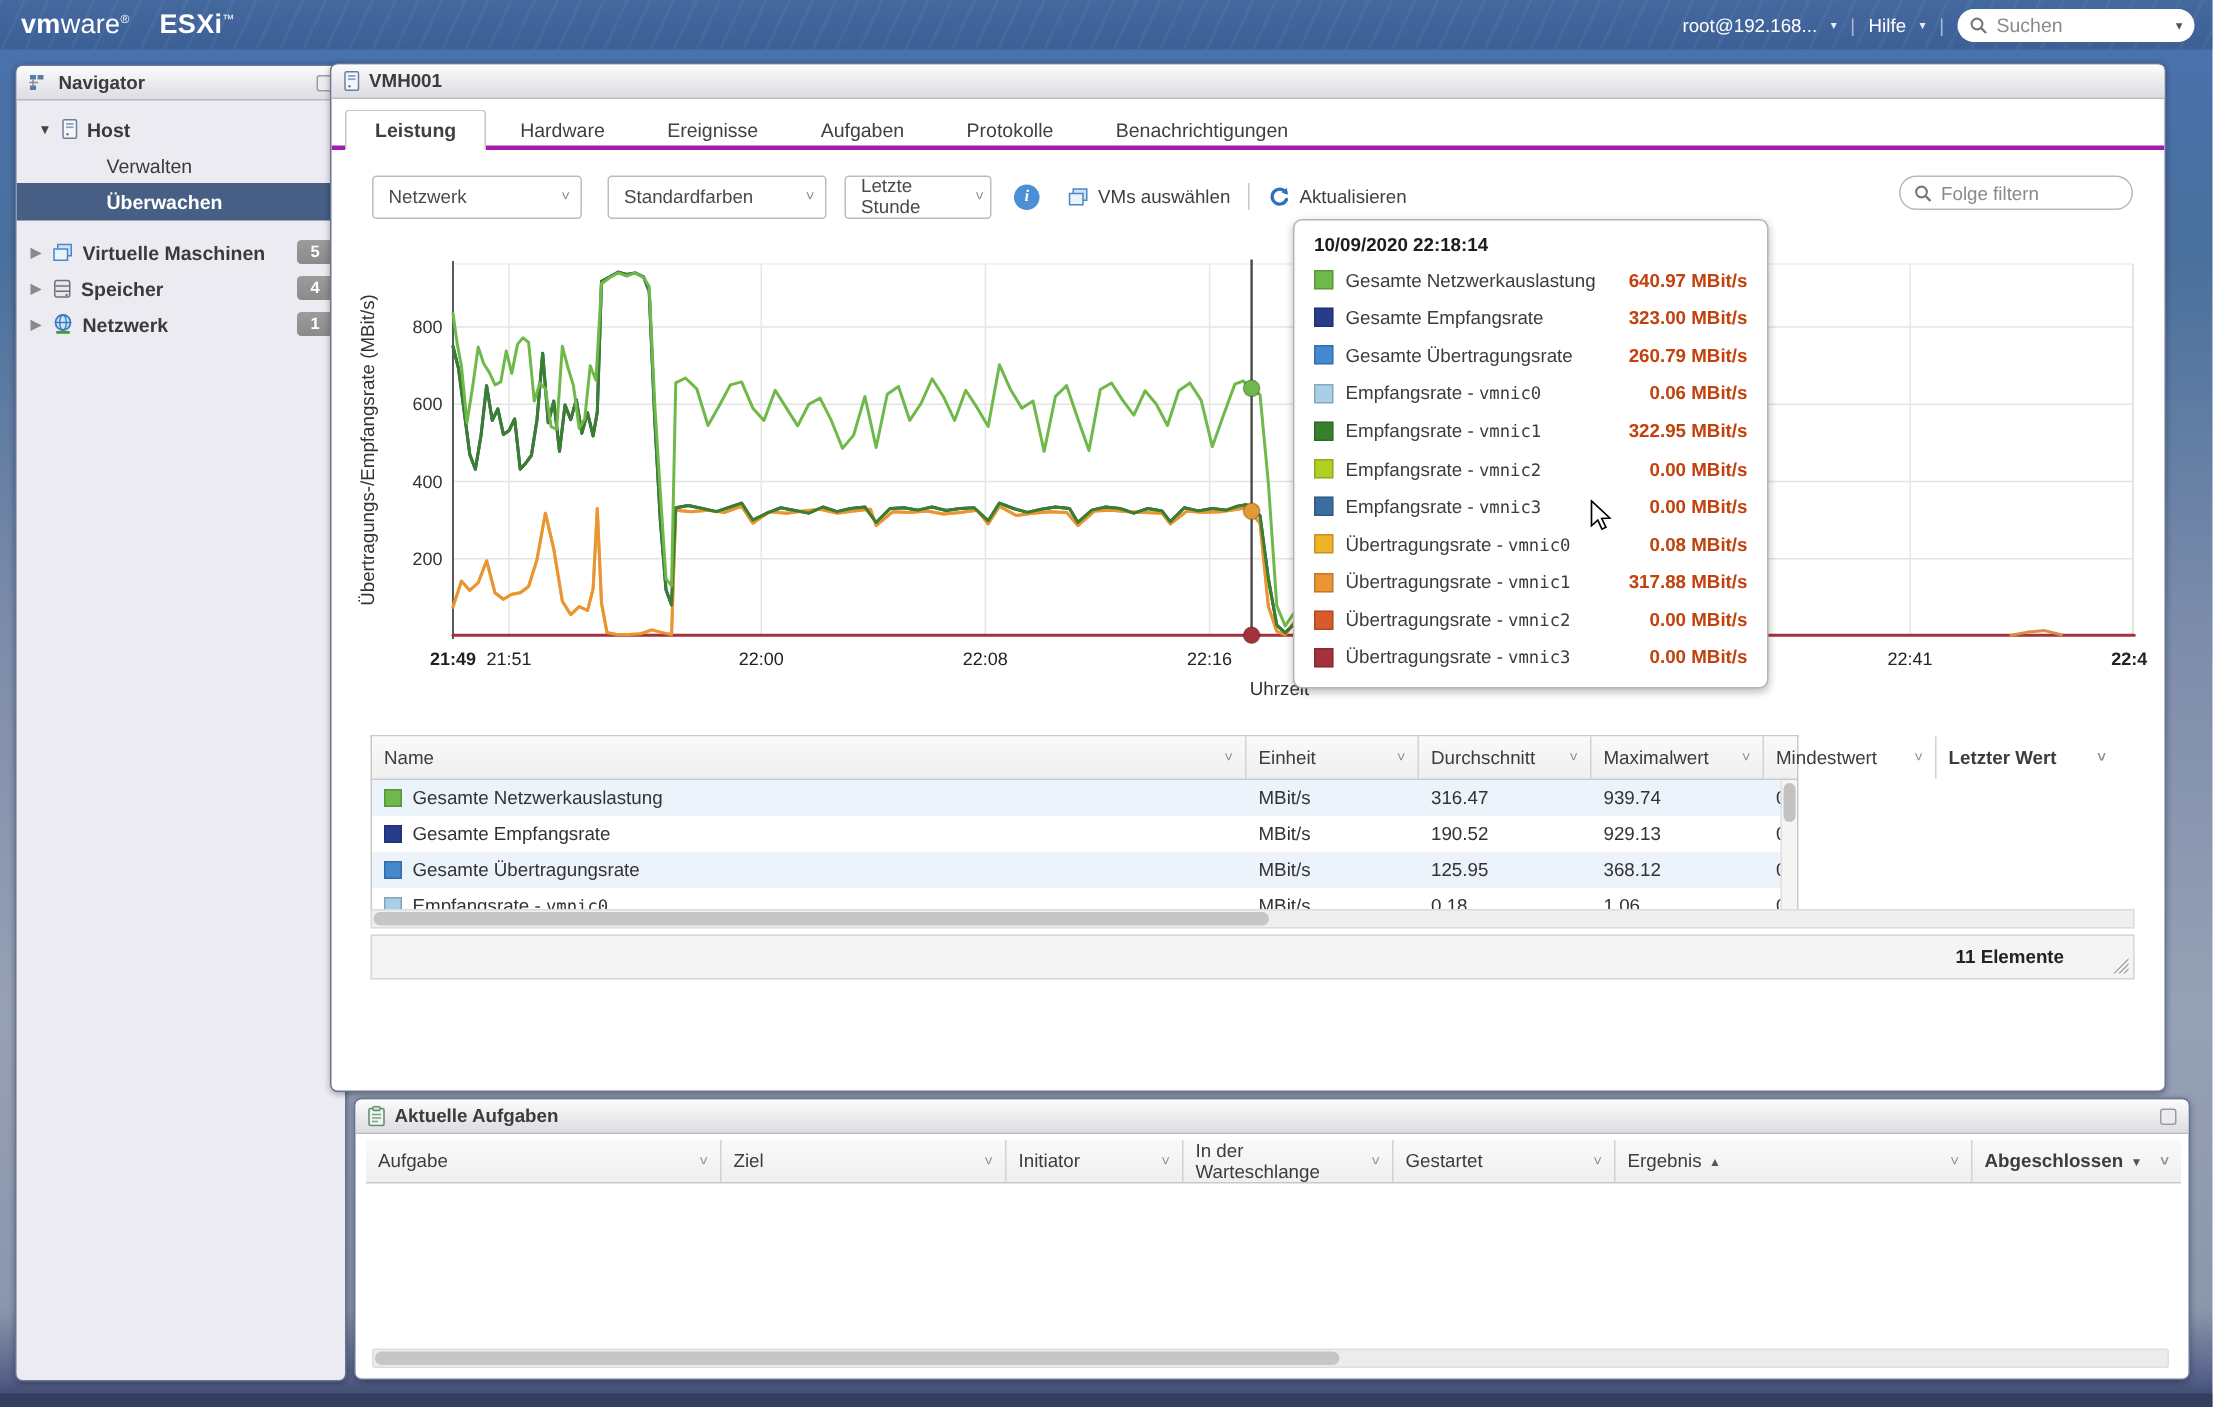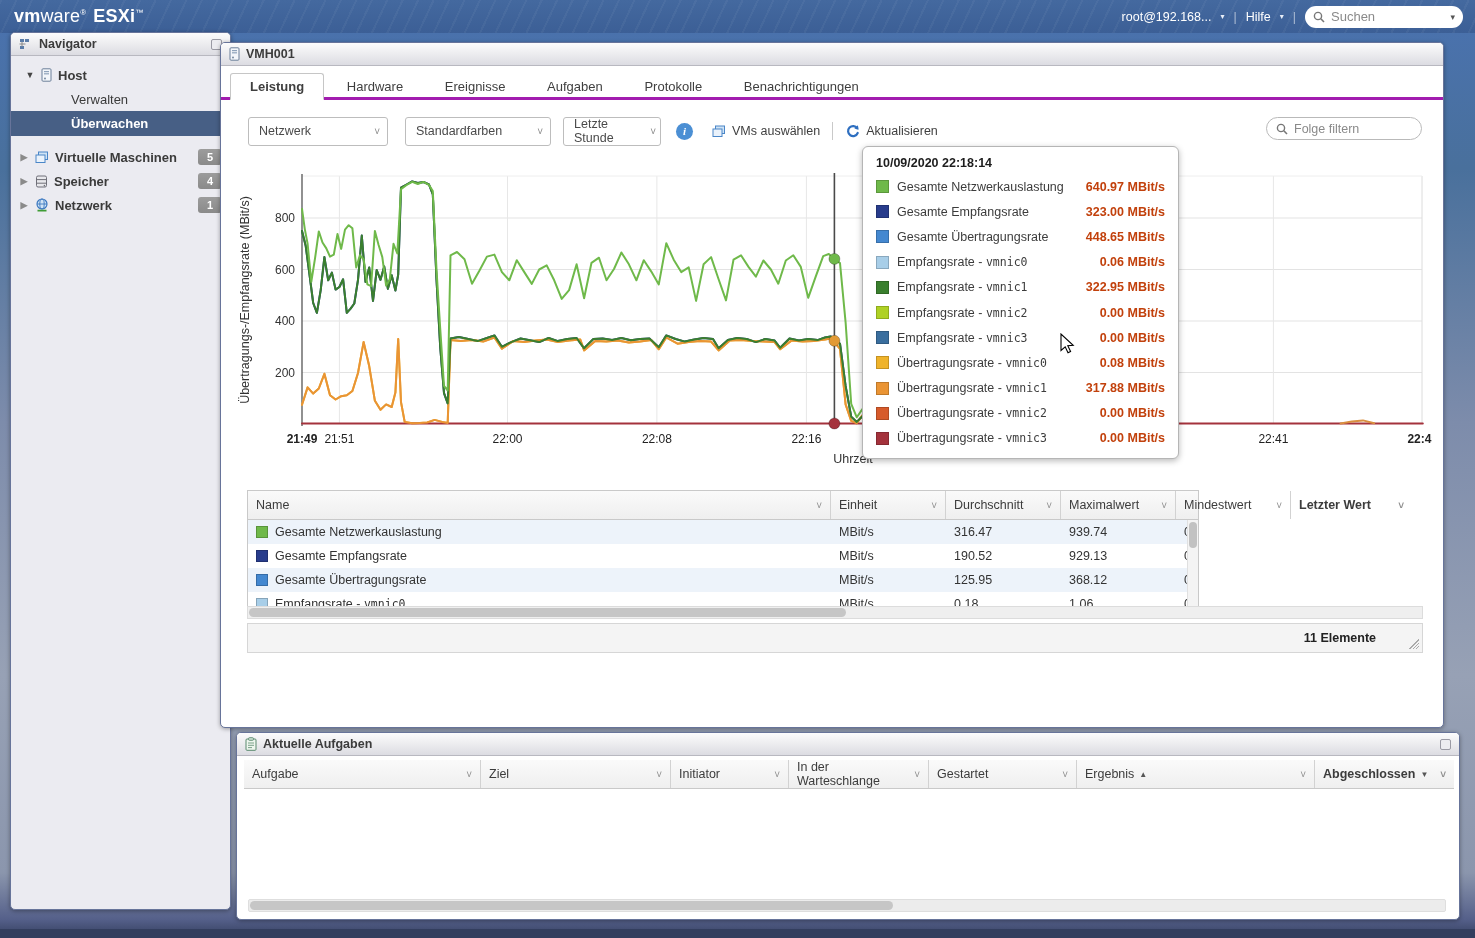--- a/index.html
+++ b/index.html
@@ -13,35 +13,35 @@
 
   
   #topbar{position:absolute;left:0;top:0;width:1475px;height:33px;
     background:linear-gradient(180deg,#44699f,#3c5f96);
     background-image:repeating-linear-gradient(115deg,rgba(255,255,255,0.045) 0 2px,rgba(0,0,0,0) 2px 14px),linear-gradient(180deg,#44699f,#3c5f96);
     display:flex;align-items:center;justify-content:space-between;padding:0 12px 0 14px;}
   #brand{color:#fff;font-size:18px;letter-spacing:.2px;}
   #brand .b{font-weight:bold;}
   #brand .lt{font-weight:normal;}
   #brand sup{font-size:8px;vertical-align:super;}
-  #brand .esxi{font-weight:bold;margin-left:7px;}
+  #brand .esxi{font-weight:bold;margin-left:20px;}
   .top-right{display:flex;align-items:center;color:#fff;font-size:12.5px;gap:9px;}
   .top-right .sep{color:rgba(255,255,255,.55);}
   .tcaret{font-size:8px;position:relative;top:0px;color:#e8eef8;}
   .searchpill{width:158px;height:22px;background:#fff;border-radius:11px;display:flex;align-items:center;padding:0 8px;gap:6px;color:#8a8a8a;}
   .searchpill .ph{flex:1;font-size:13px;color:#8a8a8a;}
   .searchpill .dcaret{color:#555;font-size:9px;}
 
   
   .panel{position:absolute;background:#fff;border:1px solid #67749a;border-radius:5px;box-shadow:0 1px 4px rgba(0,0,0,.35);overflow:hidden;}
   .panel-header{height:23px;background:linear-gradient(180deg,#fcfcfc,#dcdce2);border-bottom:1px solid #b8b8c0;display:flex;align-items:center;padding:0 8px;gap:6px;font-weight:bold;color:#3c3c3c;font-size:12.5px;}
   .ph-right{margin-left:auto;width:11px;height:11px;border:1px solid #9a9aa4;background:#ececf0;border-radius:2px;}
 
   
-  #navigator{left:10px;top:32px;width:221px;height:878px;background:#ebebf1;}
+  #navigator{left:10px;top:43px;width:221px;height:878px;background:#ebebf1;}
   #nav-body{padding-top:7px;font-size:13px;}
   .nav-row{height:24px;display:flex;align-items:center;gap:6px;padding-left:14px;color:#3a3a3a;}
   .nav-row .twisty{font-size:9px;color:#444;width:10px;text-align:center;}
   .nav-row .twisty.gray{color:#8a8a8a;}
   .nav-row.b{font-weight:bold;}
   .nav-child{padding-left:60px;}
   .nav-row.selected{background:#475f85;color:#fff;font-weight:bold;height:25px;}
   .nav-badge{margin-left:auto;margin-right:8px;min-width:24px;height:16px;background:linear-gradient(180deg,#9c9c9c,#8a8a8a);border-radius:3px;color:#fff;font-size:11px;font-weight:bold;display:flex;align-items:center;justify-content:center;padding:0 4px;}
   .nav-group-gap{height:9px;}
 
@@ -303,21 +303,21 @@
           <span class="tt-val">640.97 MBit/s</span>
         </div>
         <div class="tt-row">
           <span class="tt-sq" style="background: rgb(40, 60, 140);"></span>
           <span class="tt-lbl">Gesamte Empfangsrate</span>
           <span class="tt-val">323.00 MBit/s</span>
         </div>
         <div class="tt-row">
           <span class="tt-sq" style="background: rgb(68, 136, 208);"></span>
           <span class="tt-lbl">Gesamte Übertragungsrate</span>
-          <span class="tt-val">448.65 MBit/s</span>
+          <span class="tt-val">260.79 MBit/s</span>
         </div>
         <div class="tt-row">
           <span class="tt-sq" style="background: rgb(168, 206, 232);"></span>
           <span class="tt-lbl">Empfangsrate - <span class="mono">vmnic0</span></span>
           <span class="tt-val">0.06 MBit/s</span>
         </div>
         <div class="tt-row">
           <span class="tt-sq" style="background: rgb(58, 127, 46);"></span>
           <span class="tt-lbl">Empfangsrate - <span class="mono">vmnic1</span></span>
           <span class="tt-val">322.95 MBit/s</span>

